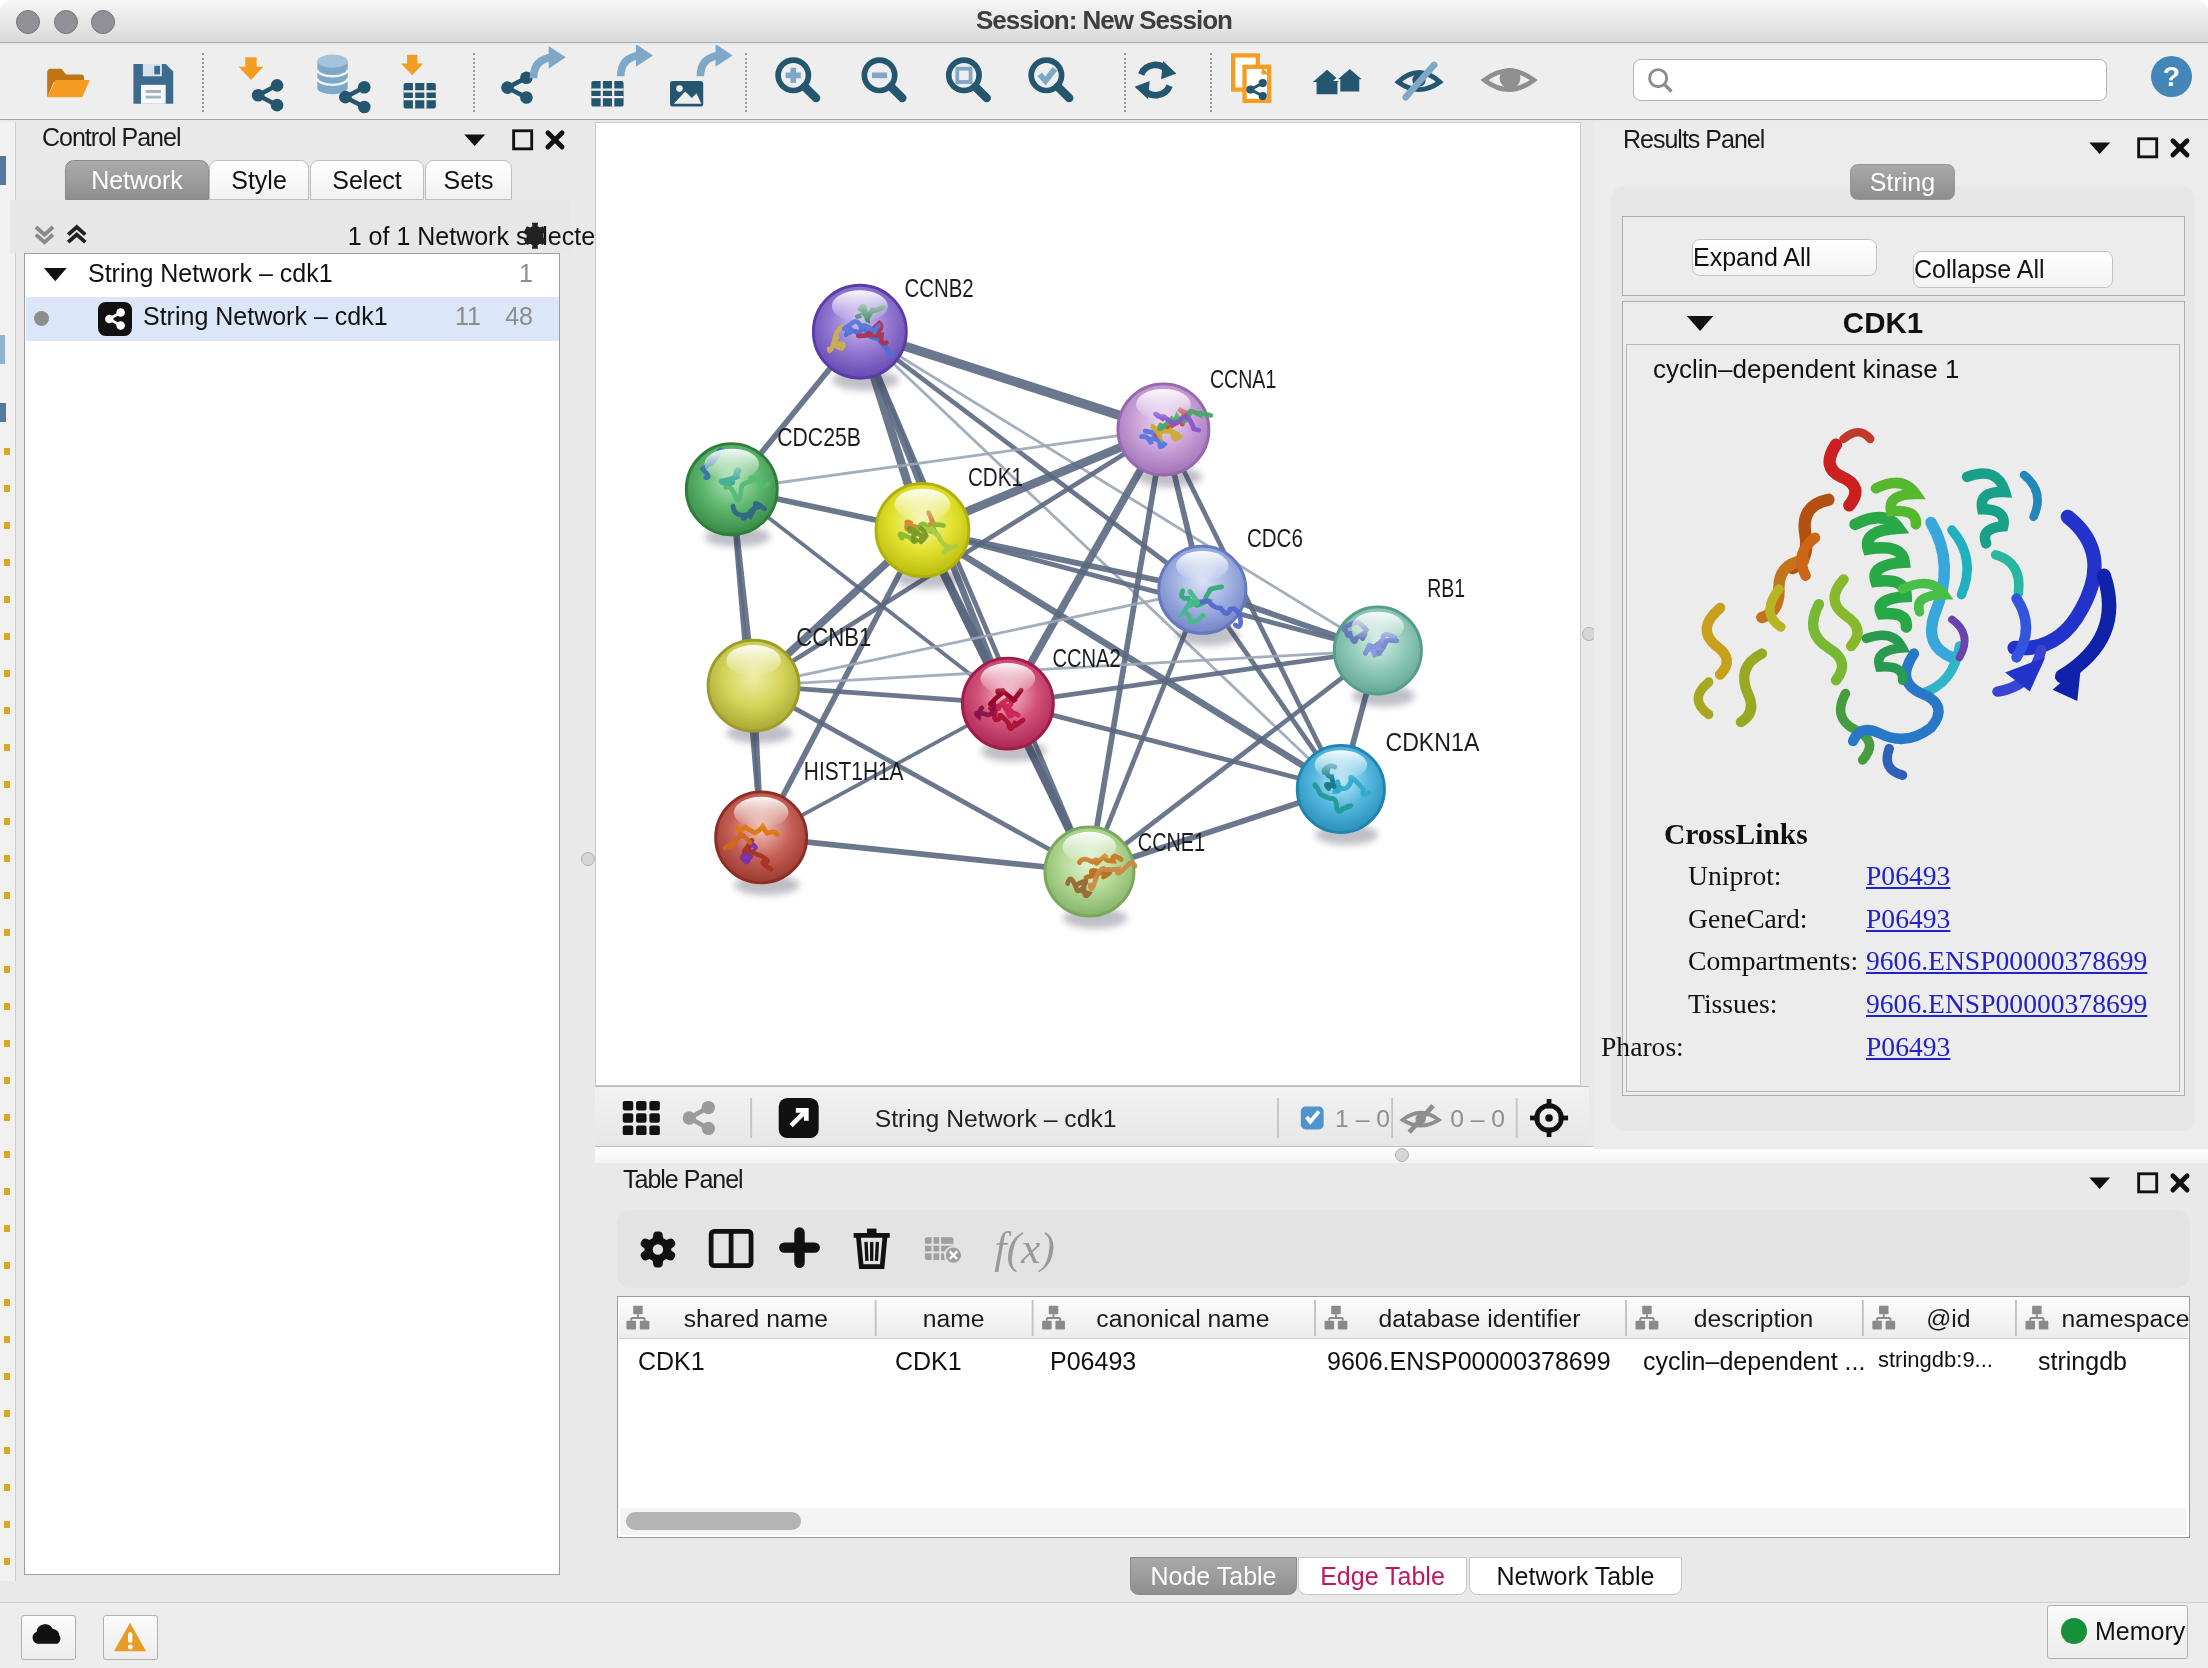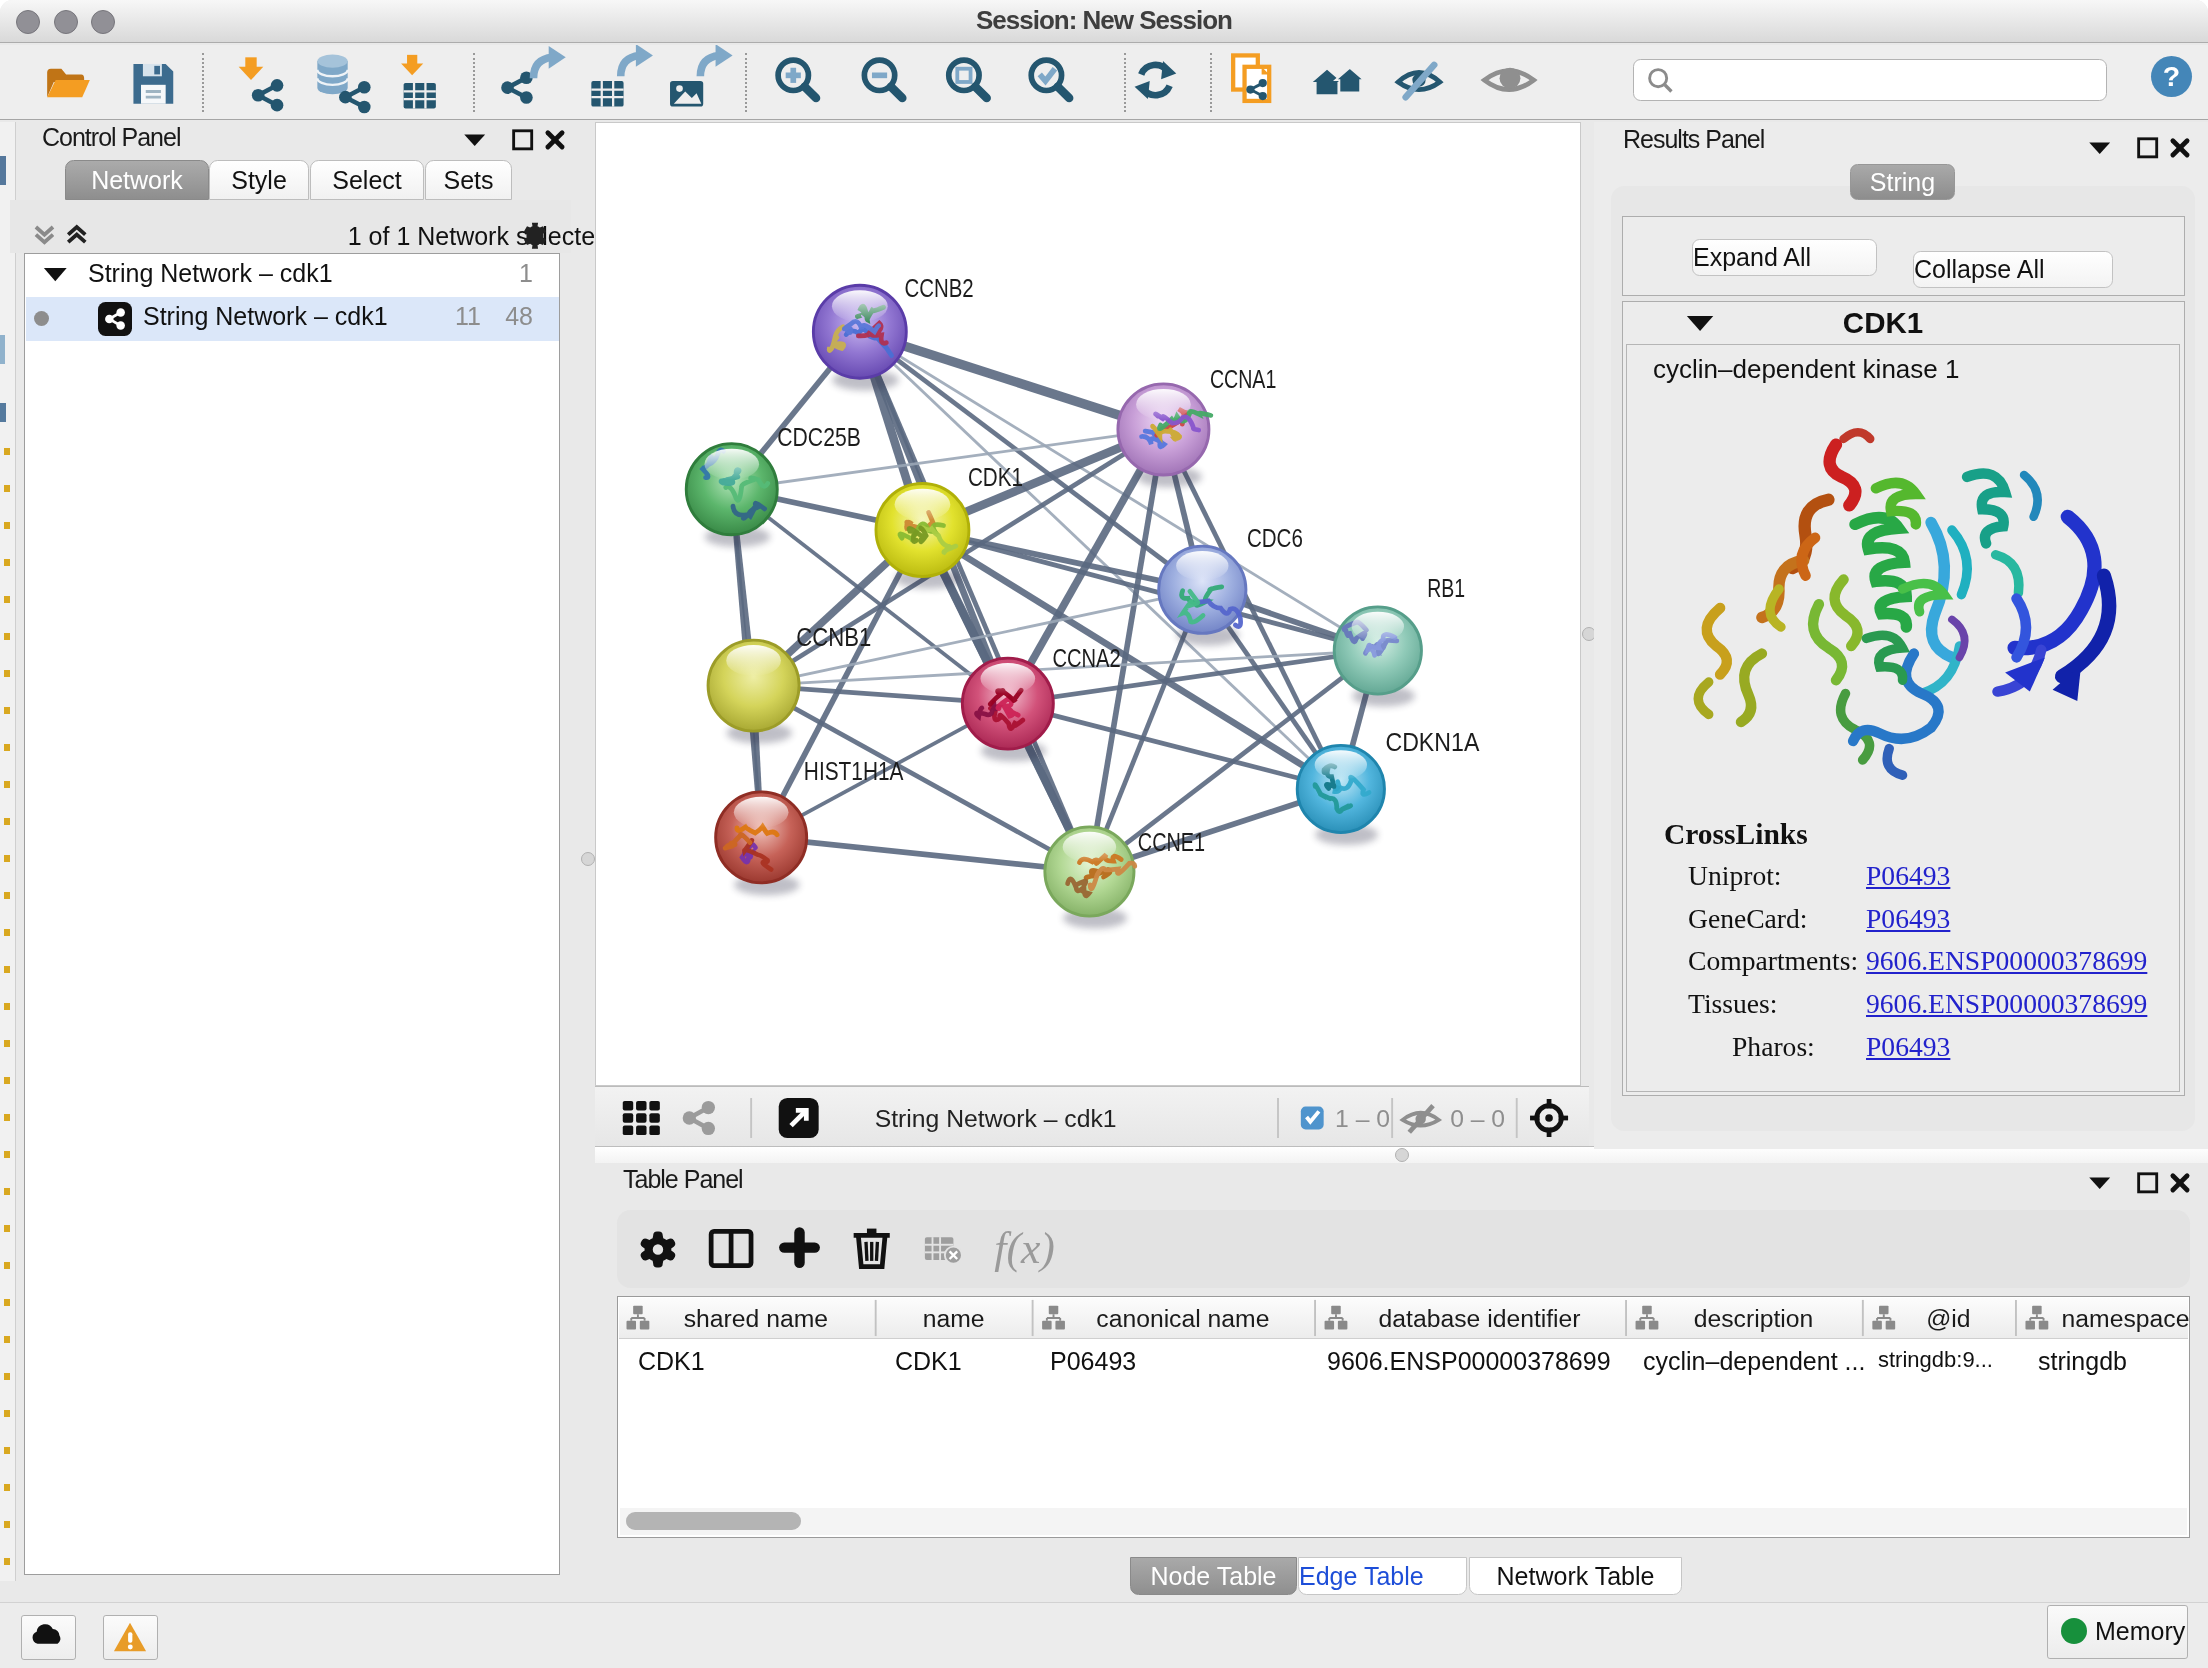--- a/index.html
+++ b/index.html
@@ -615,21 +615,21 @@
     </svg>
     <div class="abs serif" style="left:1664px;top:818px;font-size:29.5px;font-weight:700;color:#111">CrossLinks</div>
     <div class="abs serif" style="left:1688px;top:860px;font-size:27.6px;color:#111">Uniprot:</div>
     <div class="abs serif" style="left:1866px;top:860px;font-size:27.6px"><a class="lnk">P06493</a></div>
     <div class="abs serif" style="left:1688px;top:903px;font-size:27.6px;color:#111">GeneCard:</div>
     <div class="abs serif" style="left:1866px;top:903px;font-size:27.6px"><a class="lnk">P06493</a></div>
     <div class="abs serif" style="left:1688px;top:945px;font-size:27.6px;color:#111">Compartments:</div>
     <div class="abs serif" style="left:1866px;top:945px;font-size:27.6px"><a class="lnk">9606.ENSP00000378699</a></div>
     <div class="abs serif" style="left:1688px;top:988px;font-size:27.6px;color:#111">Tissues:</div>
     <div class="abs serif" style="left:1866px;top:988px;font-size:27.6px"><a class="lnk">9606.ENSP00000378699</a></div>
-    <div class="abs serif" style="left:1732px;top:1031px;font-size:27.6px;color:#111">Pharos:</div>
+    <div class="abs serif" style="left:1601px;top:1031px;font-size:27.6px;color:#111">Pharos:</div>
     <div class="abs serif" style="left:1866px;top:1031px;font-size:27.6px"><a class="lnk">P06493</a></div>
     <div class="abs ptitle" style="left:623px;top:1165px">Table Panel</div>
     <svg class="abs" style="left:2089px;top:1170px" width="105" height="28.5" viewBox="0 0 110 30">
       <polygon points="0,8 22,8 11,20" fill="#111"></polygon>
       <rect x="52" y="4" width="19" height="19" fill="none" stroke="#111" stroke-width="3"></rect>
       <g stroke="#111" stroke-width="5" stroke-linecap="round">
         <line x1="88" y1="6" x2="103" y2="21"></line>
         <line x1="103" y1="6" x2="88" y2="21"></line>
       </g>
     </svg>
@@ -728,21 +728,21 @@
     <div class="abs" style="left:638px;top:1347px;font-size:25px;color:#111">CDK1</div>
     <div class="abs" style="left:895px;top:1347px;font-size:25px;color:#111">CDK1</div>
     <div class="abs" style="left:1050px;top:1347px;font-size:25px;color:#111">P06493</div>
     <div class="abs" style="left:1327px;top:1347px;font-size:25px;color:#111">9606.ENSP00000378699</div>
     <div class="abs" style="left:1643px;top:1347px;font-size:25px;color:#111">cyclin–dependent ...</div>
     <div class="abs" style="left:1878px;top:1347px;font-size:22px;color:#111">stringdb:9...</div>
     <div class="abs" style="left:2038px;top:1347px;font-size:25px;color:#111">stringdb</div>
     <div class="abs" style="left:620px;top:1508px;width:1567px;height:27px;background:#f4f4f4"></div>
     <div class="abs" style="left:626px;top:1512px;width:175px;height:18px;background:#b4b4b4;border-radius:9.5px"></div>
     <div class="abs" style="left:1130px;top:1557px;width:167px;height:38px;background:linear-gradient(#a9a9a9,#8f8f8f);border:1px solid #8a8a8a;border-radius:0 0 8.6px 8.6px;color:#fff;font-size:25px;text-align:center;line-height:36px">Node Table</div>
-    <div class="abs" style="left:1298px;top:1557px;width:169px;height:38px;background:#fff;border:1px solid #c6c6c6;border-radius:0 0 8.6px 8.6px;color:#1d4ed8;font-size:25px;text-align:left;line-height:36px">Edge Table</div>
+    <div class="abs" style="left:1298px;top:1557px;width:169px;height:38px;background:#fff;border:1px solid #c6c6c6;border-radius:0 0 8.6px 8.6px;color:#be185d;font-size:25px;text-align:center;line-height:36px">Edge Table</div>
     <div class="abs" style="left:1469px;top:1557px;width:213px;height:38px;background:#fff;border:1px solid #c6c6c6;border-radius:0 0 8.6px 8.6px;color:#111;font-size:25px;text-align:center;line-height:36px">Network Table</div>
     <div class="abs" style="left:0;top:1602px;width:2208px;height:67px;background:#ececec;border-top:1.9px solid #d2d2d2"></div>
     <div class="abs" style="left:21px;top:1615px;width:55px;height:45px;background:linear-gradient(#fbfbfb,#ededed);border:1.9px solid #b0b0b0;border-radius:2.9px"></div>
     <svg class="abs" style="left:29.5px;top:1624px" width="38" height="27" viewBox="0 0 40 28">
       <path fill="#111" d="M31,12 a7,7 0 0 0 -7,-7 a9,9 0 0 0 -17,3 a6.5,6.5 0 0 0 1,12.5 L29,20.5 a6,6 0 0 0 2,-8.5Z"></path>
     </svg>
     <div class="abs" style="left:103px;top:1615px;width:55px;height:45px;background:linear-gradient(#fbfbfb,#ededed);border:1.9px solid #b0b0b0;border-radius:2.9px"></div>
     <svg class="abs" style="left:111px;top:1620px" width="38" height="36" viewBox="0 0 40 38">
       <path d="M20,3 L37,33 L3,33 Z" fill="#e89c28"></path>
       <rect x="18" y="13" width="4.5" height="11" rx="2" fill="#fff"></rect>

